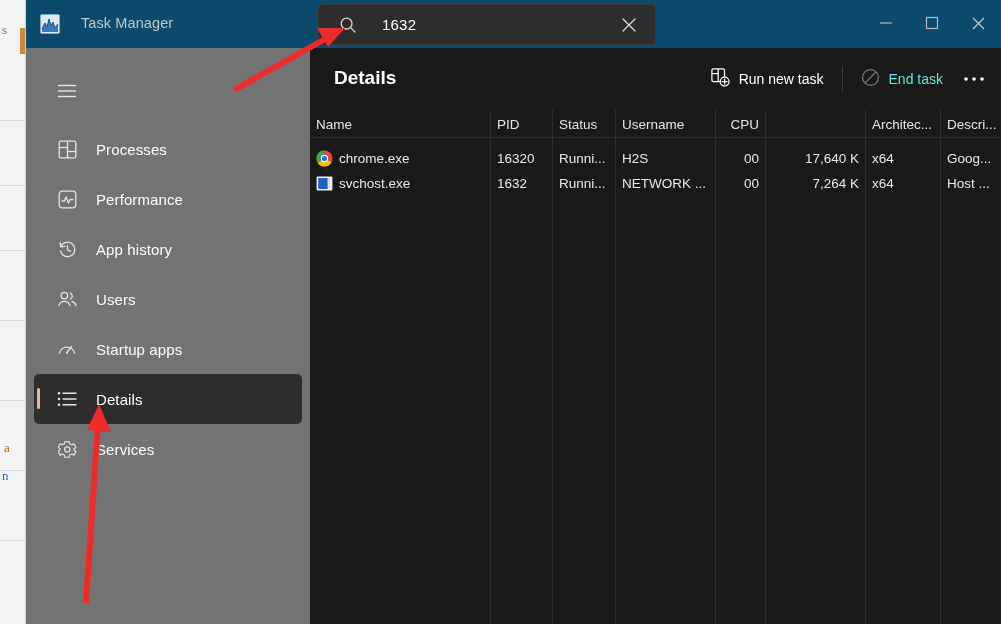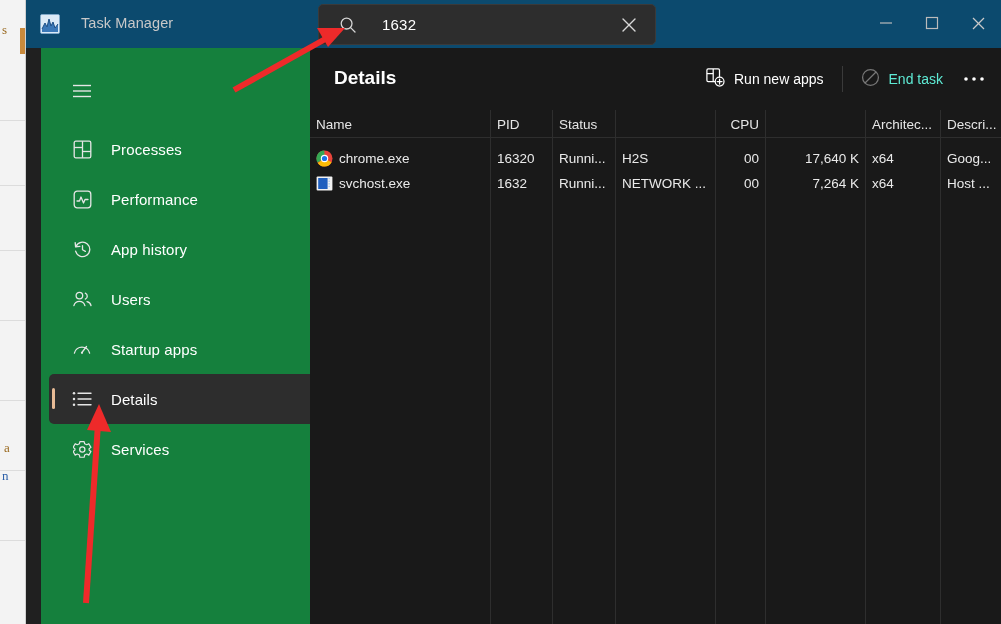--- a/index.html
+++ b/index.html
@@ -77,22 +77,22 @@
   
   .wincontrols { position:absolute; right:0; top:0; height:46px; display:flex; }
   .wc {
     width:46px; height:46px; display:flex; align-items:center; justify-content:center;
     cursor:pointer;
   }
   .wc svg { display:block; }
 
   
   .sidebar {
-    position:absolute; left:15px; top:48px; width:284px; height:576px;
-    background:#15803d;
+    position:absolute; left:0; top:48px; width:284px; height:576px;
+    background:#737373;
   }
   .hamburger {
     position:absolute; left:22px; top:24px; width:38px; height:38px;
     display:flex; align-items:center; justify-content:center;
     border-radius:4px; cursor:pointer;
   }
   .nav { position:absolute; left:8px; top:76px; width:268px; }
   .nav-item {
     position:relative; height:50px; display:flex; align-items:center;
     border-radius:5px; cursor:pointer; margin-bottom:0px;
@@ -354,21 +354,21 @@
             <span>
               <svg width="19" height="19" viewBox="0 0 19 19">
                 <rect x="0.9" y="0.9" width="12.6" height="12.6" rx="1.3" stroke="#ffffff" stroke-width="1.25" fill="none"></rect>
                 <line x1="7.2" y1="0.9" x2="7.2" y2="13.5" stroke="#ffffff" stroke-width="1.25"></line>
                 <line x1="0.9" y1="5.6" x2="7.2" y2="5.6" stroke="#ffffff" stroke-width="1.25"></line>
                 <circle cx="13.6" cy="13.6" r="4.4" fill="#191919" stroke="#ffffff" stroke-width="1.25"></circle>
                 <line x1="13.6" y1="11.2" x2="13.6" y2="16" stroke="#ffffff" stroke-width="1.25" stroke-linecap="round"></line>
                 <line x1="11.2" y1="13.6" x2="16" y2="13.6" stroke="#ffffff" stroke-width="1.25" stroke-linecap="round"></line>
               </svg>
             </span>
-            <span class="lbl">Run new apps</span>
+            <span class="lbl">Run new task</span>
           </div>
 
           <div class="tb-sep"></div>
 
           <div class="tb-btn disabled">
             <span>
               <svg width="19" height="19" viewBox="0 0 19 19">
                 <circle cx="9.5" cy="9.5" r="7.9" stroke="#777777" stroke-width="1.25" fill="none"></circle>
                 <line x1="4" y1="15" x2="15" y2="4" stroke="#777777" stroke-width="1.25"></line>
               </svg>
@@ -399,20 +399,23 @@
         <div class="thead">
           <div class="th" style="left:0px; width:180px;">
             <span class="sortcaret">^</span>
             <span>Name</span>
           </div>
           <div class="th" style="left:181px; width:61px;">
             <span>PID</span>
           </div>
           <div class="th" style="left:243px; width:62px;">
             <span>Status</span>
+          </div>
+          <div class="th" style="left:306px; width:99px;">
+            <span>Username</span>
           </div>
           <div class="th right" style="left:406px; width:49px;">
             <span>CPU</span>
           </div>
           <div class="th" style="left:556px; width:74px;">
             <span>Architec...</span>
           </div>
           <div class="th" style="left:631px; width:60px;">
             <span>Descri...</span>
           </div>

